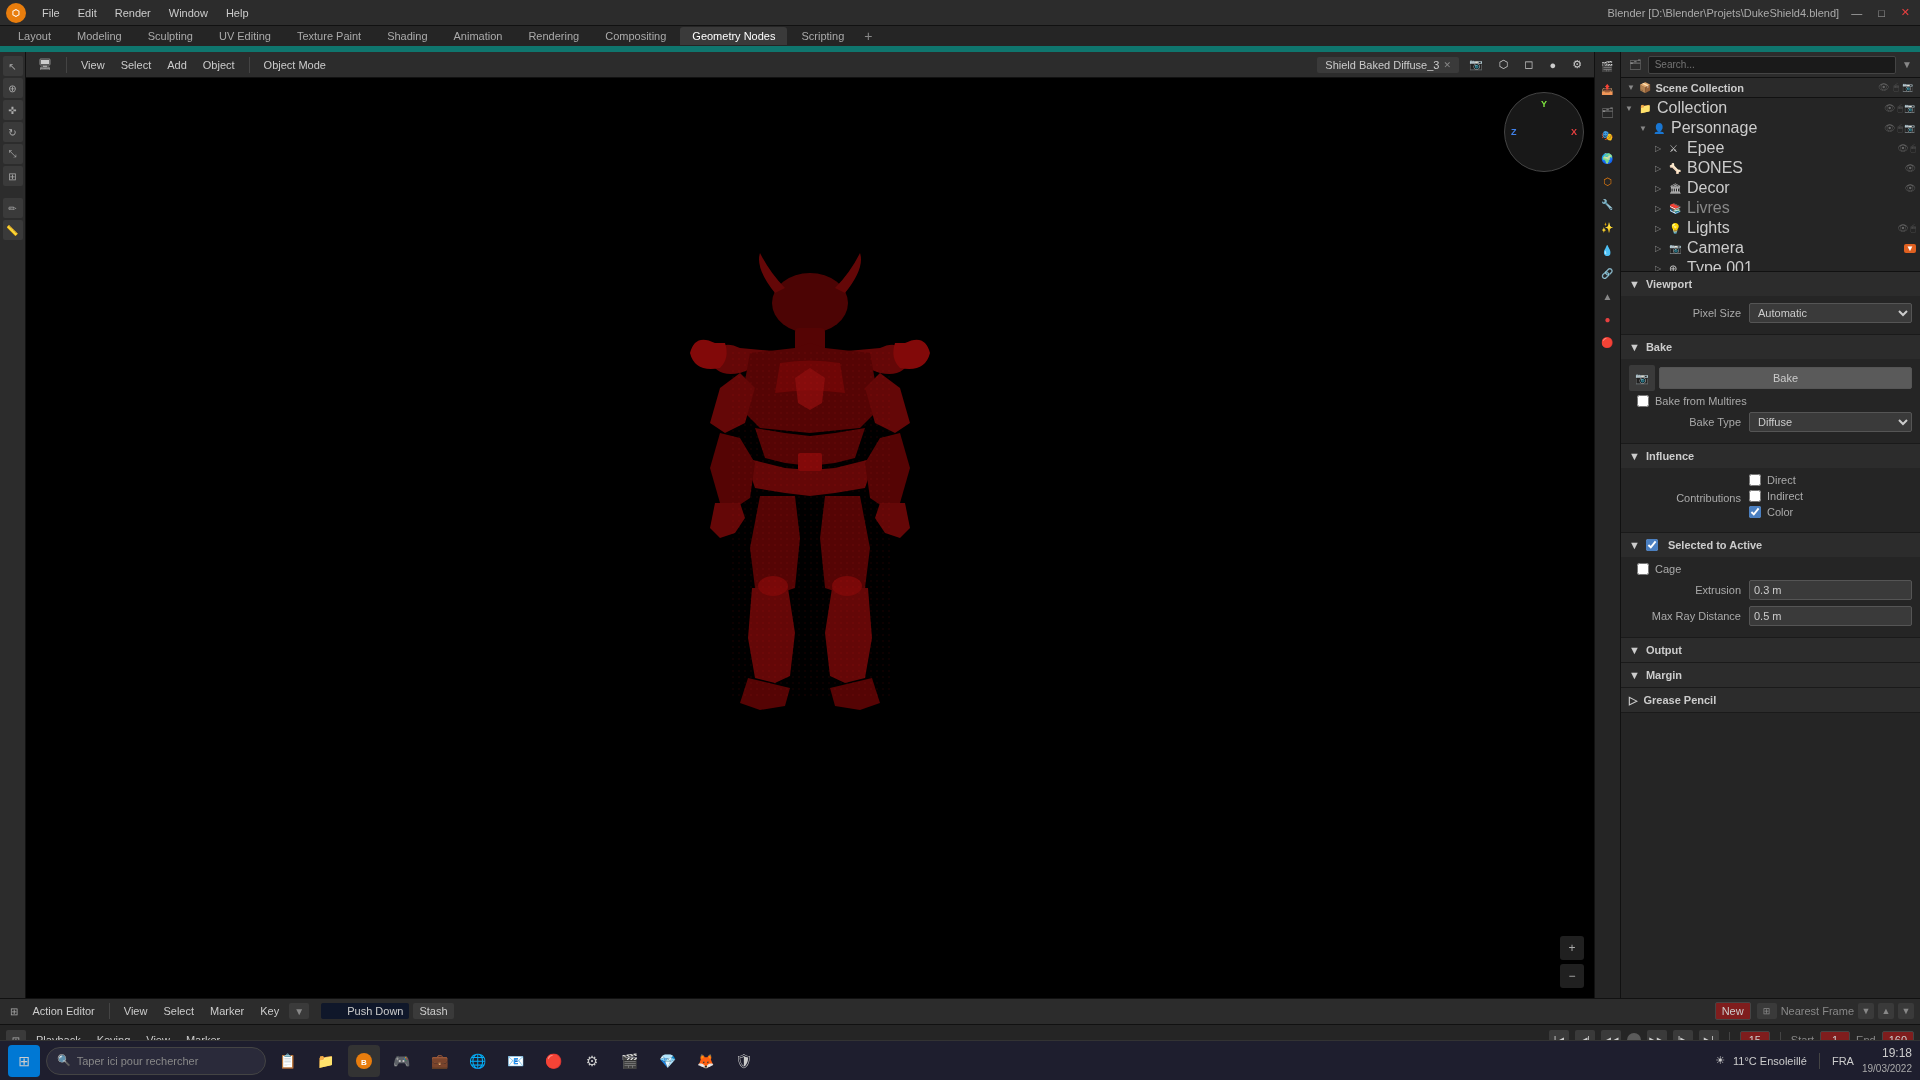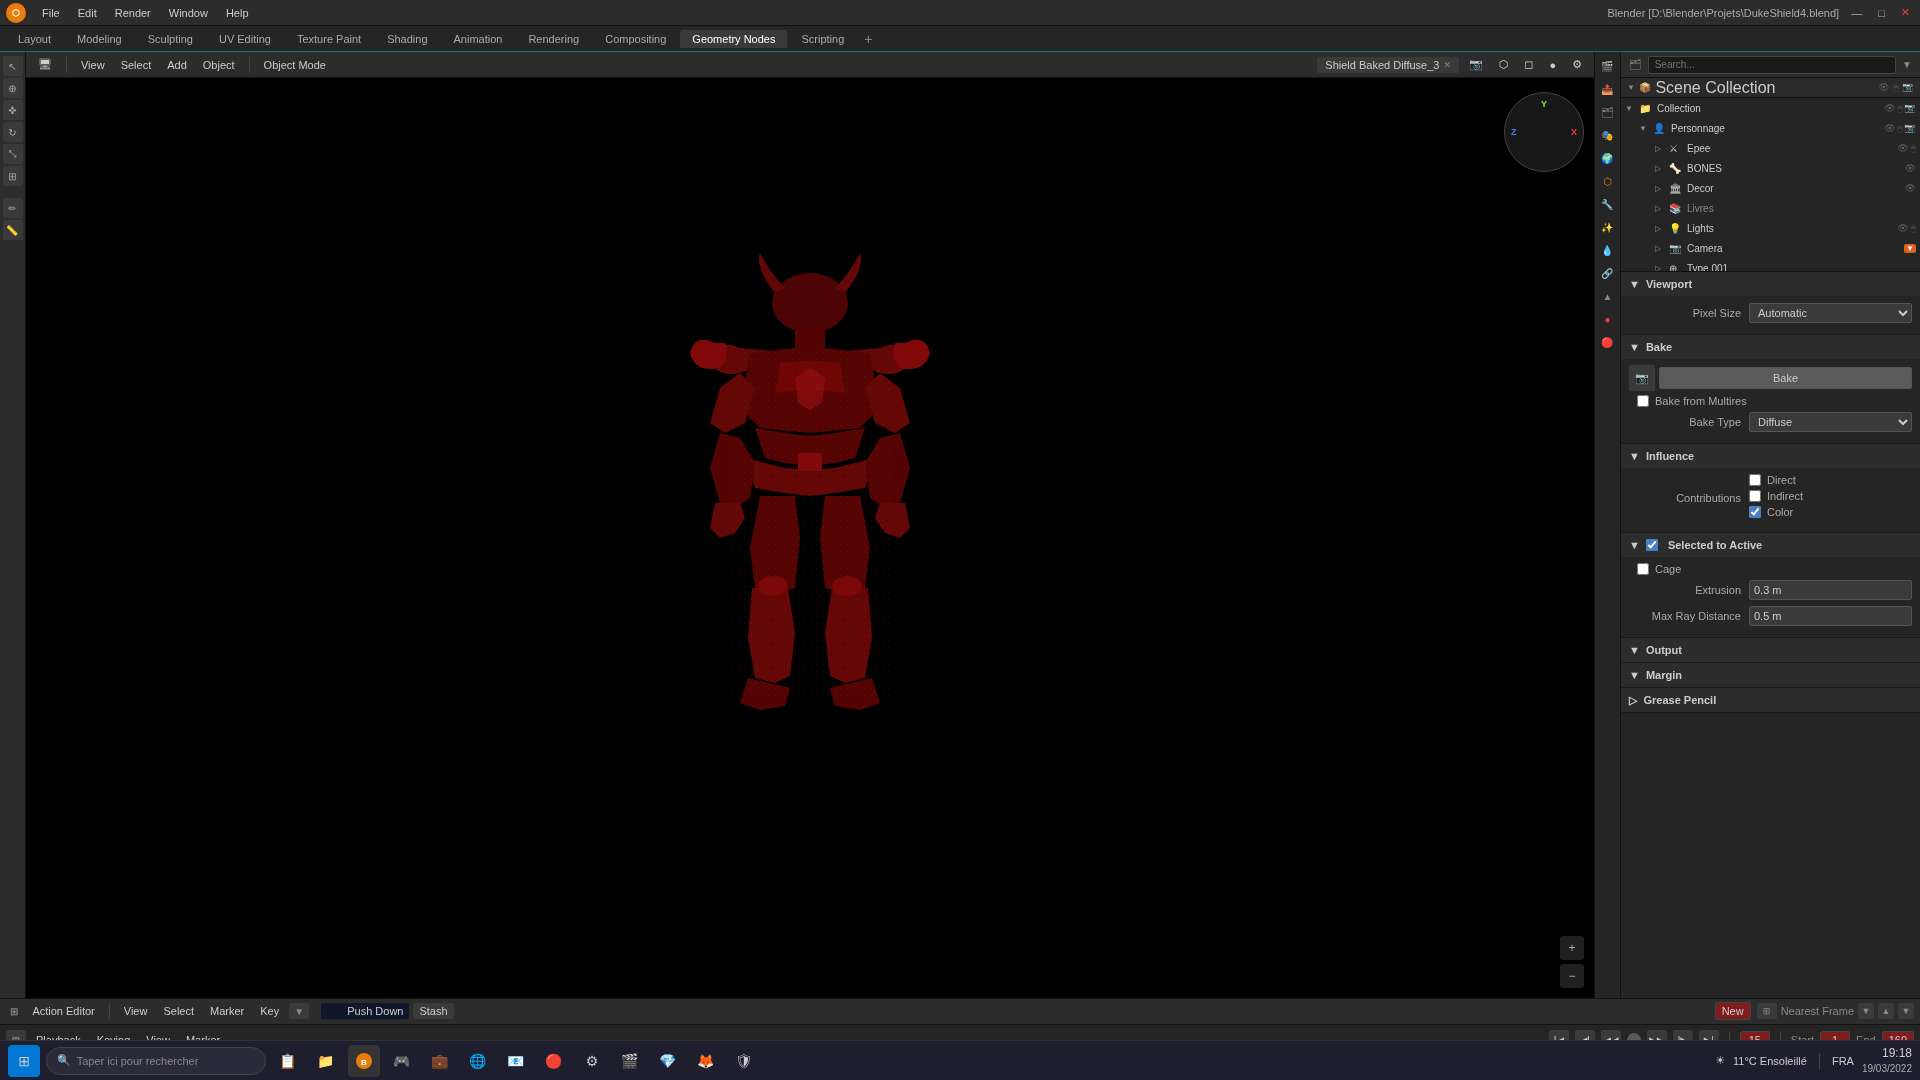--- a/index.html
+++ b/index.html
@@ -53,21 +53,21 @@
     }
 
     
     #workspace-tabs {
       height: 26px;
       background: #252525;
       display: flex;
       align-items: center;
       padding: 0 6px;
       gap: 2px;
-      border-bottom: 1px solid #0f766e;
+      border-bottom: 6px solid #0f766e;
     }
     .workspace-tab {
       padding: 3px 12px;
       border-radius: 3px 3px 0 0;
       cursor: pointer;
       font-size: 11px;
       color: #aaa;
     }
     .workspace-tab.active {
       background: #3a3a3a;
@@ -208,21 +208,21 @@
       height: 20px;
       display: flex;
       align-items: center;
       padding: 0 4px;
       cursor: pointer;
       gap: 4px;
       font-size: 11px;
     }
     .expand-arrow { color: #888; font-size: 8px; width: 10px; }
     .item-icon { width: 14px; font-size: 10px; }
-    .item-label { flex: 1; font-size: 10px; }
+    .item-label { flex: 1; font-size: 16px; }
     .item-actions { display: flex; gap: 2px; align-items: center; }
     .item-action-icon { color: #666; font-size: 9px; cursor: pointer; }
 
     
     #properties-panel {
       flex: 1;
       overflow-y: auto;
       background: #252525;
     }
     #properties-panel::-webkit-scrollbar { width: 8px; }
@@ -667,21 +667,21 @@
     <div id="outliner">
       <div id="outliner-header">
         <span style="font-size:10px;color:#888;">🗂</span>
         <input class="outliner-search" type="text" placeholder="Search..." style="">
         <span style="font-size:10px;color:#888;cursor:pointer;">▼</span>
       </div>
 
       <div style="height:20px;background:#2a2a2a;display:flex;align-items:center;padding:0 6px;gap:4px;border-bottom:1px solid #111;">
         <span style="font-size:8px;color:#888;">▼</span>
         <span style="font-size:10px;">📦</span>
-        <span style="font-size:16px;color:#ccc;font-weight:normal;">Scene Collection</span>
+        <span style="font-size:11px;color:#ccc;font-weight:bold;">Scene Collection</span>
         <div style="margin-left:auto;display:flex;gap:4px;">
           <span style="color:#666;font-size:9px;cursor:pointer;">👁</span>
           <span style="color:#666;font-size:9px;cursor:pointer;">🖱</span>
           <span style="color:#666;font-size:9px;cursor:pointer;">📷</span>
         </div>
       </div>
 
       <div class="outliner-item">
         <span class="expand-arrow">▼</span>
         <span class="item-icon">📁</span>

